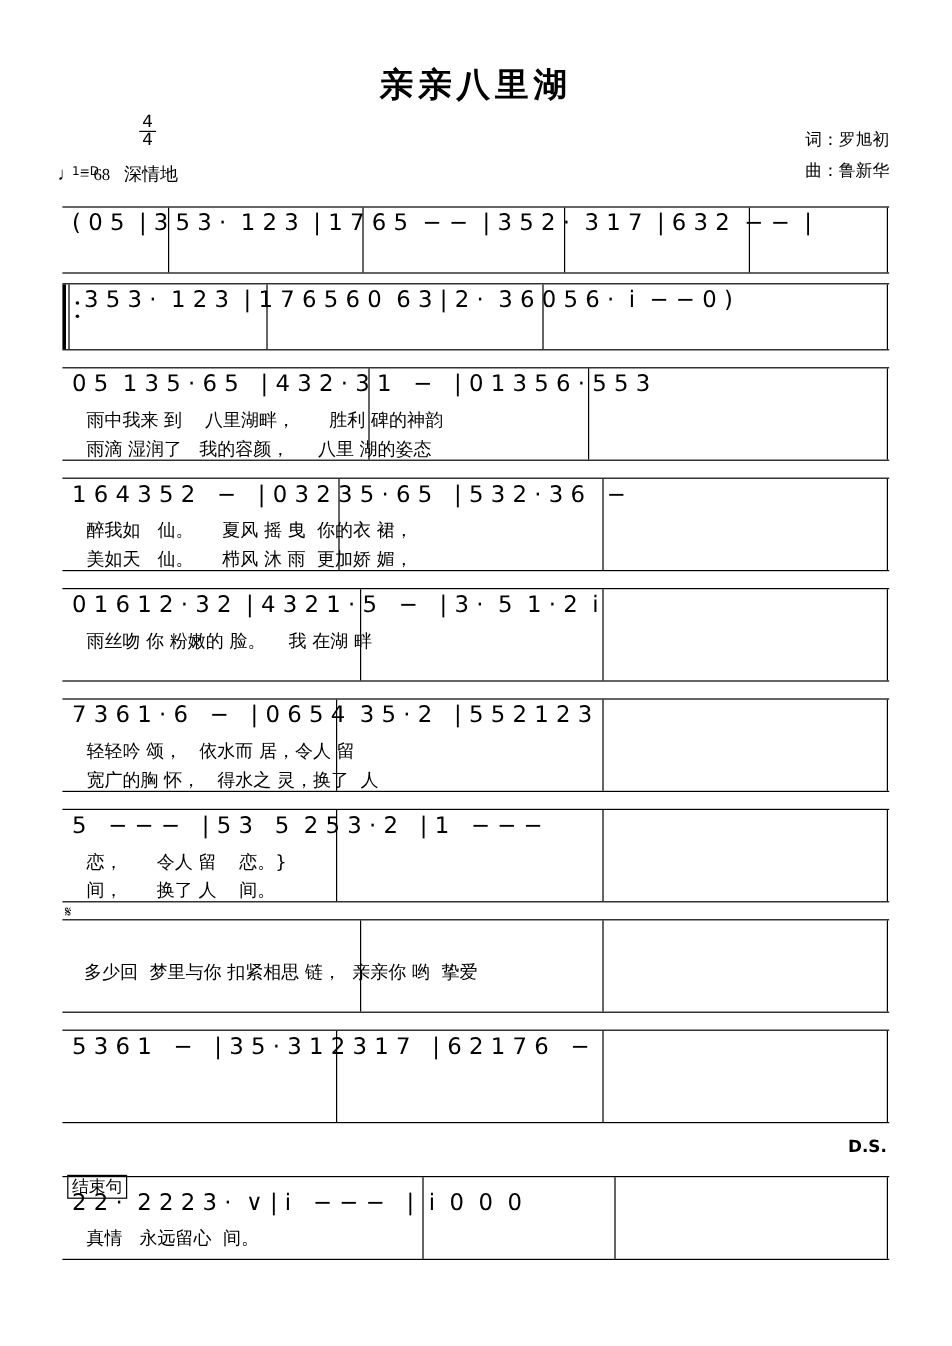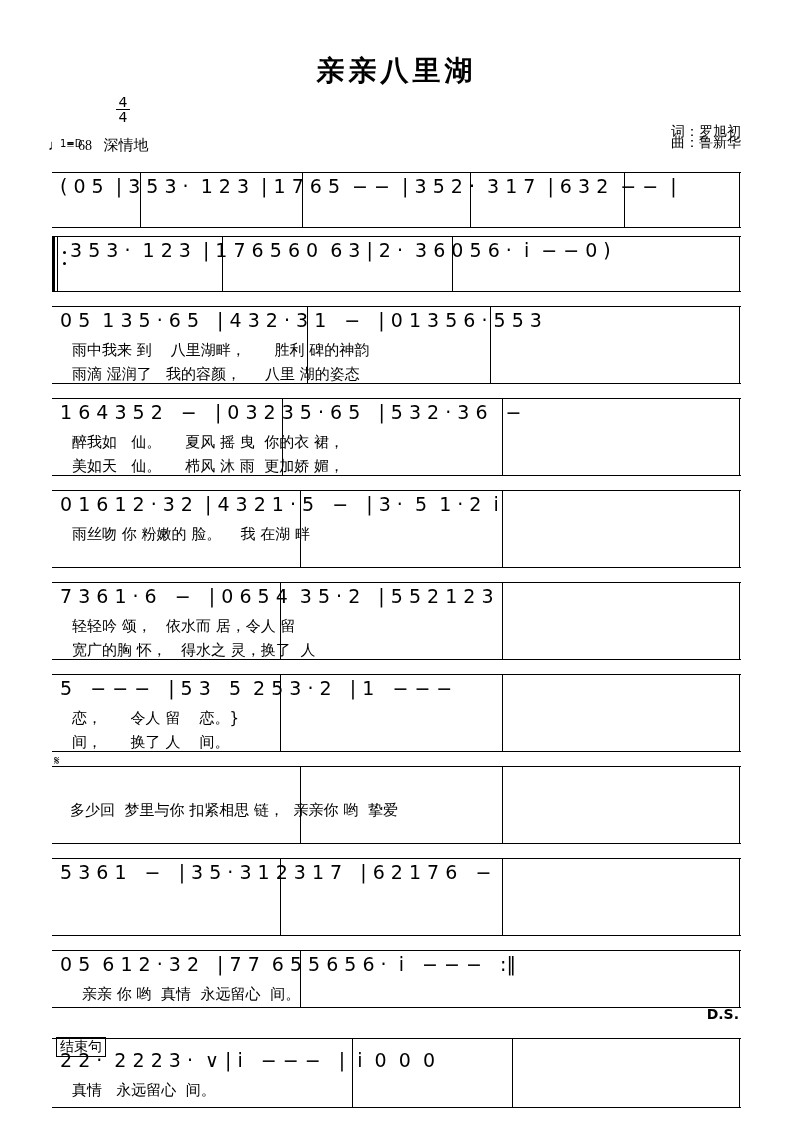--- a/index.html
+++ b/index.html
@@ -43,21 +43,21 @@
     font-size:14px;
   }
   .tempo .note{font-size:15px;}
   .tempo .expr{margin-left:8px;font-size:15px;}
   .credit{
     position:absolute;right:52px;
     font-family:"DejaVu Sans", sans-serif;
     font-size:14px;
     white-space:nowrap;
   }
-  .credit.c1{top:23px;margin-left:48px;}
+  .credit.c1{top:8px;margin-left:48px;}
   .credit.c2{top:34px;}
 
   
   .sys{
     position:relative;
     margin:0 52px;
     border-top:1.4px solid #000;
     border-bottom:1.4px solid #000;
     height:56px;
     box-sizing:border-box;
@@ -229,26 +229,20 @@
 
   <div class="sys lyr">
     <div class="notes" style="padding-left:8px;">5 3 6 1   −   | 3 5 · 3 1 2 3 1 7   | 6 2 1 7 6   −</div>
     <div class="barline" style="left:228px;"></div>
     <div class="barline" style="left:450px;"></div>
     <div class="barline" style="left:687px;"></div>
   </div>
 
   <div class="spacer"></div>
 
-  <div class="sys lyr" style="height:58px;">
-    <div class="notes" style="padding-left:8px;">0 5  6 1 2 · 3 2   | 7 7  6 5 5 6 5 6 ·  i   − − −   :‖</div>
-    <div class="lyrics lyr1" style="padding-left:30px;">亲亲 你 哟  真情  永远留心  间。</div>
-    <div class="barline" style="left:248px;"></div>
-    <div class="barline" style="left:687px;"></div>
-  </div>
   <div style="position:relative;height:22px;">
     <div class="ds" style="top:-2px;">D.S.</div>
   </div>
 
   <div class="spacer-sm"></div>
 
   <div style="position:relative;">
     <div class="tail-label" style="top:-1px;">结束句</div>
     <div class="sys lyr" style="height:70px;">
       <div class="notes" style="padding-left:8px;top:10px;">2 2 ·  2 2 2 3 ·  ∨ | i   − − −   |  i  0  0  0</div>

